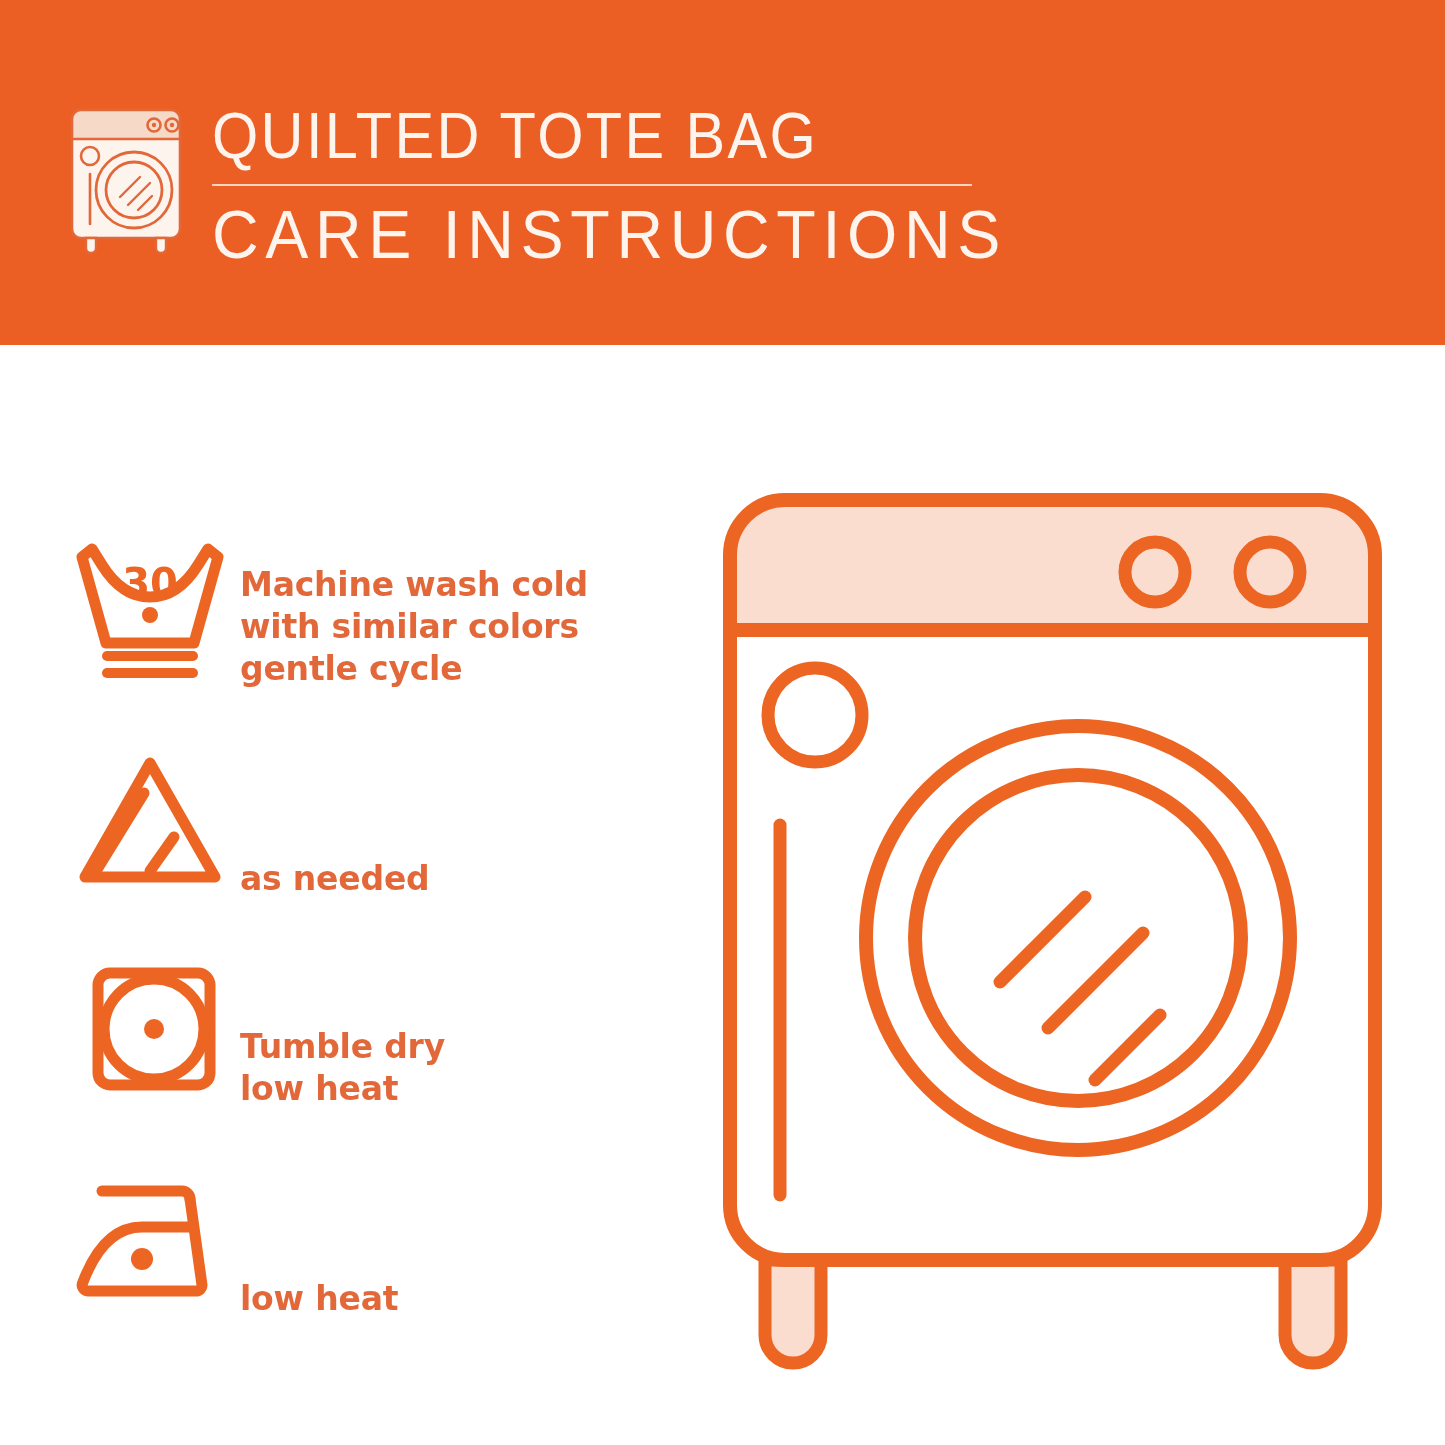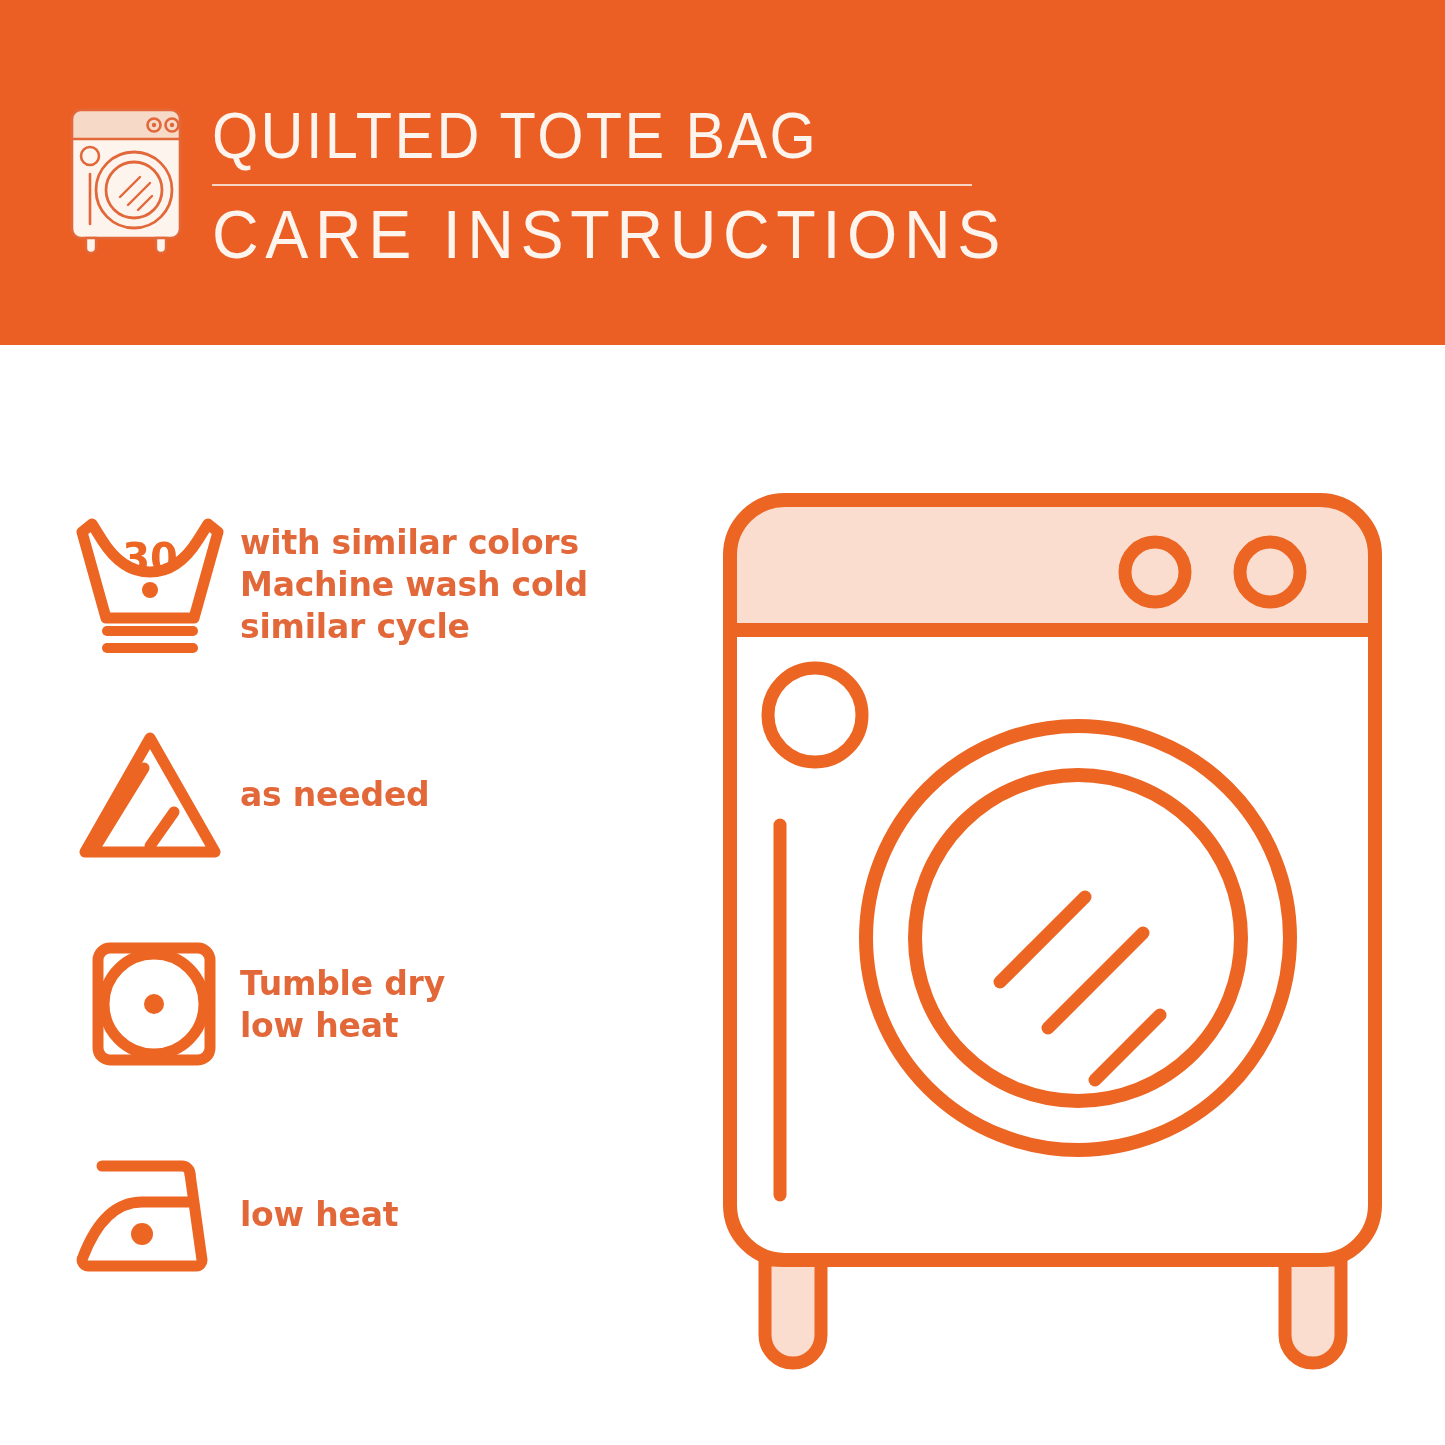--- a/index.html
+++ b/index.html
@@ -82,21 +82,21 @@
   
   #instructions {
     position: absolute;
     left: 60px;
     top: 480px;
     width: 620px;
   }
 
   .instruction-row {
     display: flex;
-    align-items: center;
+    align-items: flex-end;
     height: 210px;
   }
 
   .instruction-icon {
     width: 180px;
     min-width: 180px;
     height: 160px;
     display: flex;
     align-items: center;
     justify-content: flex-start;
@@ -177,23 +177,23 @@
 
           <text x="80" y="62" font-family="DejaVu Sans, sans-serif" font-size="40" font-weight="700" fill="#ec6522" text-anchor="middle">30</text>
 
           <circle cx="80" cy="80" r="8" fill="#ec6522"></circle>
 
           <rect x="32" y="116" width="96" height="10" rx="5" fill="#ec6522"></rect>
           <rect x="32" y="133" width="96" height="10" rx="5" fill="#ec6522"></rect>
         </svg>
       </div>
       <div class="instruction-label">
+        <div>Machine wash cold</div>
         <div>with similar colors</div>
-        <div>Machine wash cold</div>
-        <div>similar cycle</div>
+        <div>gentle cycle</div>
       </div>
     </div>
 
     <div class="instruction-row">
       <div class="instruction-icon">
         <svg viewBox="0 0 160 150" width="160" height="150" xmlns="http://www.w3.org/2000/svg">
           <path d="M80 18 L145 132 L15 132 Z" fill="none" stroke="#ec6522" stroke-width="11" stroke-linejoin="round"></path>
           <line x1="74" y1="48" x2="26" y2="126" stroke="#ec6522" stroke-width="11" stroke-linecap="round"></line>
           <line x1="104" y1="92" x2="80" y2="126" stroke="#ec6522" stroke-width="11" stroke-linecap="round"></line>
         </svg>

